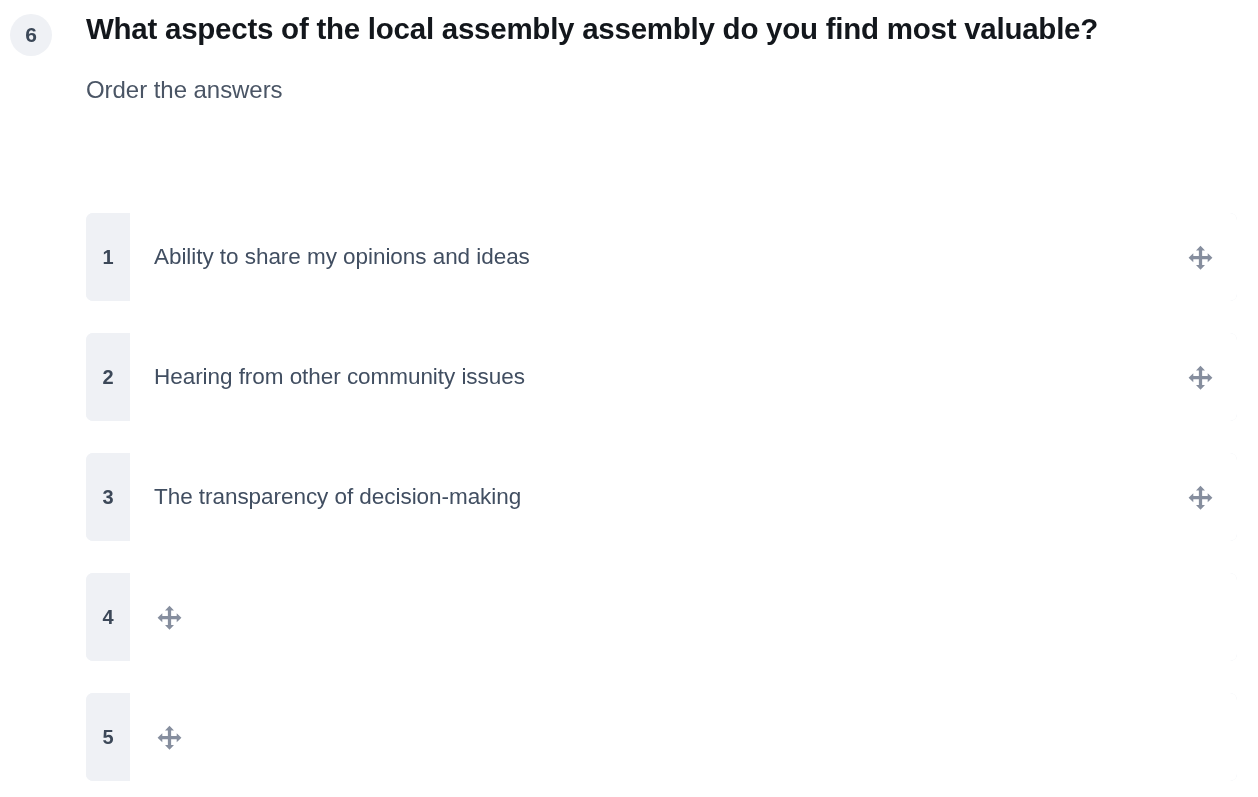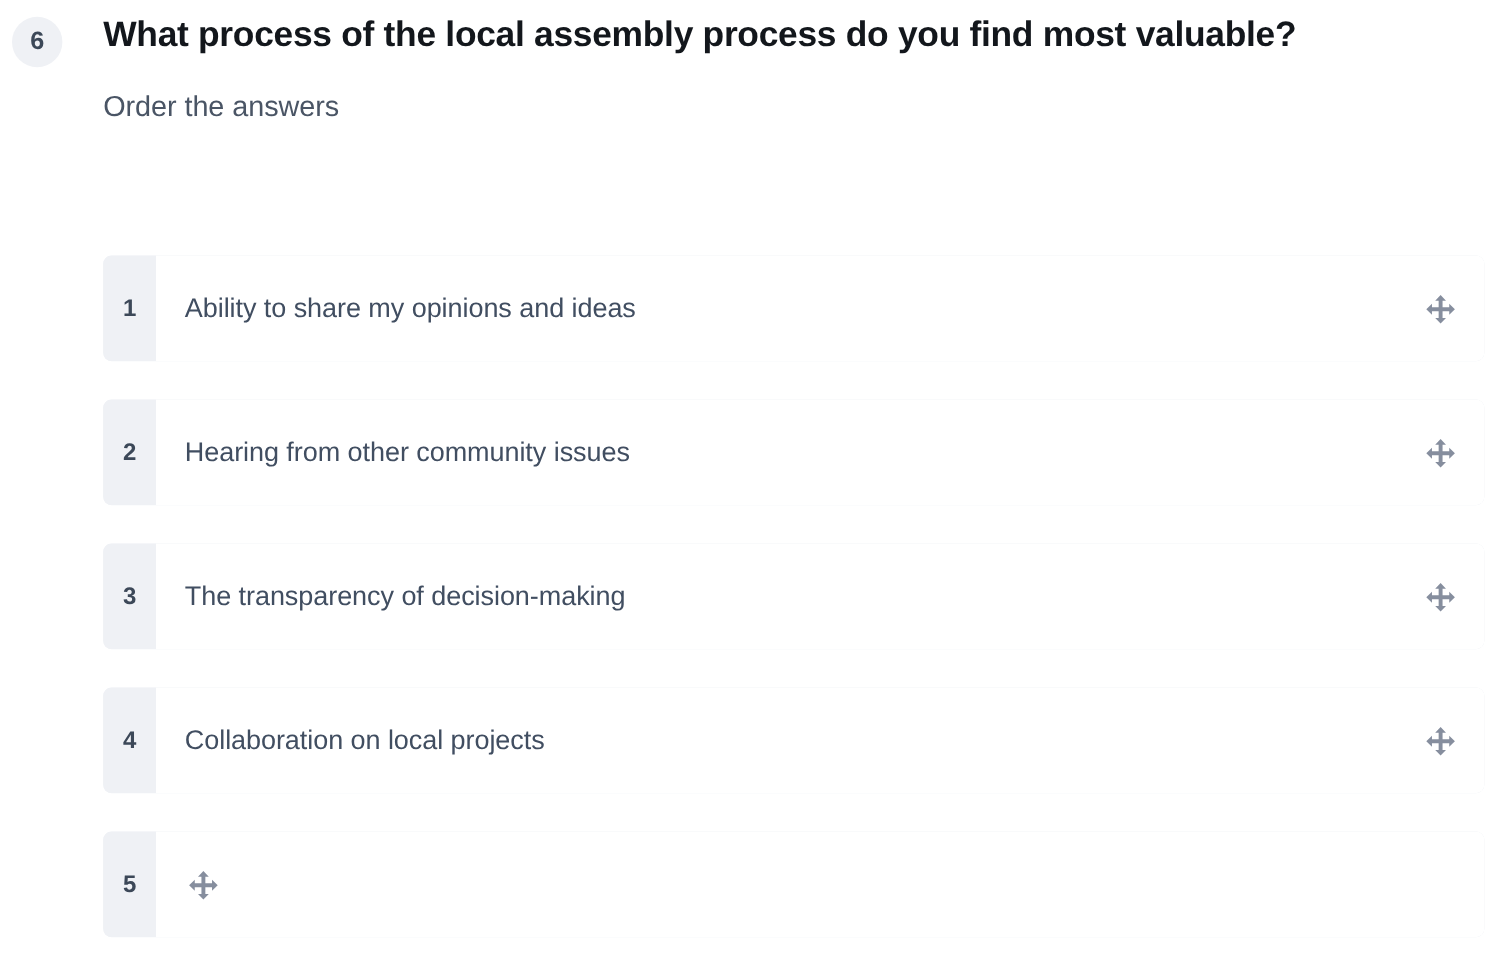--- a/index.html
+++ b/index.html
@@ -143,21 +143,21 @@
 </style>
 </head>
 <body>
 
 <div class="question-block">
 
   <div class="question-header">
     <div class="question-number-badge">6</div>
 
     <div class="question-title-wrap">
-      <h1 class="question-title">What process of the local assembly process do you find most valuable?</h1>
+      <h1 class="question-title">What aspects of the local assembly assembly do you find most valuable?</h1>
       <p class="question-instruction">Order the answers</p>
     </div>
   </div>
 
   <div class="answers-list">
 
     <div class="answer-row">
       <div class="answer-rank">1</div>
       <div class="answer-body">
         <span class="answer-text">Ability to share my opinions and ideas</span>
@@ -189,21 +189,20 @@
           <svg viewBox="0 0 24 24" aria-hidden="true">
             <path fill="#868e9e" d="M12 1.6l4.0 4.2h-2.55v4.95h4.95V8.2l4.2 4.0-4.2 4.0v-2.55h-4.95v4.95h2.55L12 22.8l-4.0-4.2h2.55v-4.95H5.6v2.55l-4.2-4.0 4.2-4.0v2.55h4.95V5.8H7.999L12 1.6z"></path>
           </svg>
         </span>
       </div>
     </div>
 
     <div class="answer-row">
       <div class="answer-rank">4</div>
       <div class="answer-body">
-        <span class="answer-text">Collaboration on local projects</span>
         <span class="drag-handle">
           <svg viewBox="0 0 24 24" aria-hidden="true">
             <path fill="#868e9e" d="M12 1.6l4.0 4.2h-2.55v4.95h4.95V8.2l4.2 4.0-4.2 4.0v-2.55h-4.95v4.95h2.55L12 22.8l-4.0-4.2h2.55v-4.95H5.6v2.55l-4.2-4.0 4.2-4.0v2.55h4.95V5.8H7.999L12 1.6z"></path>
           </svg>
         </span>
       </div>
     </div>
 
     <div class="answer-row">
       <div class="answer-rank">5</div>

